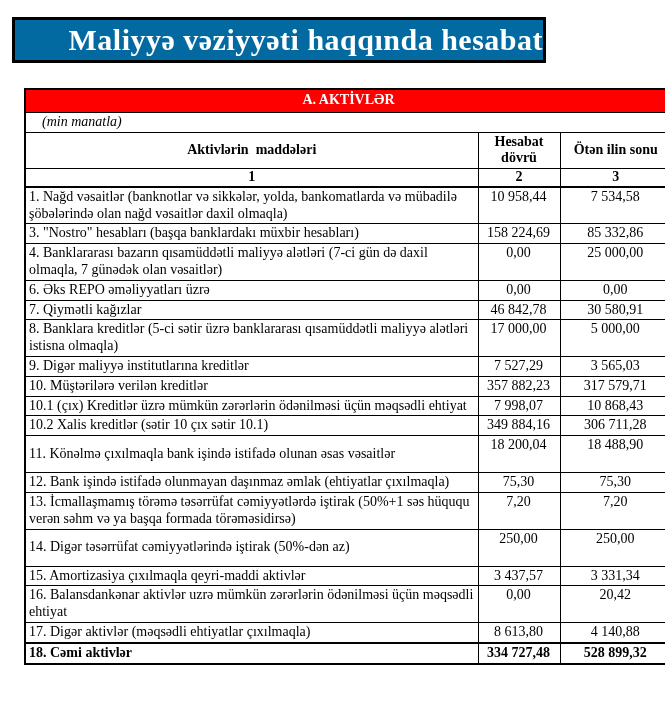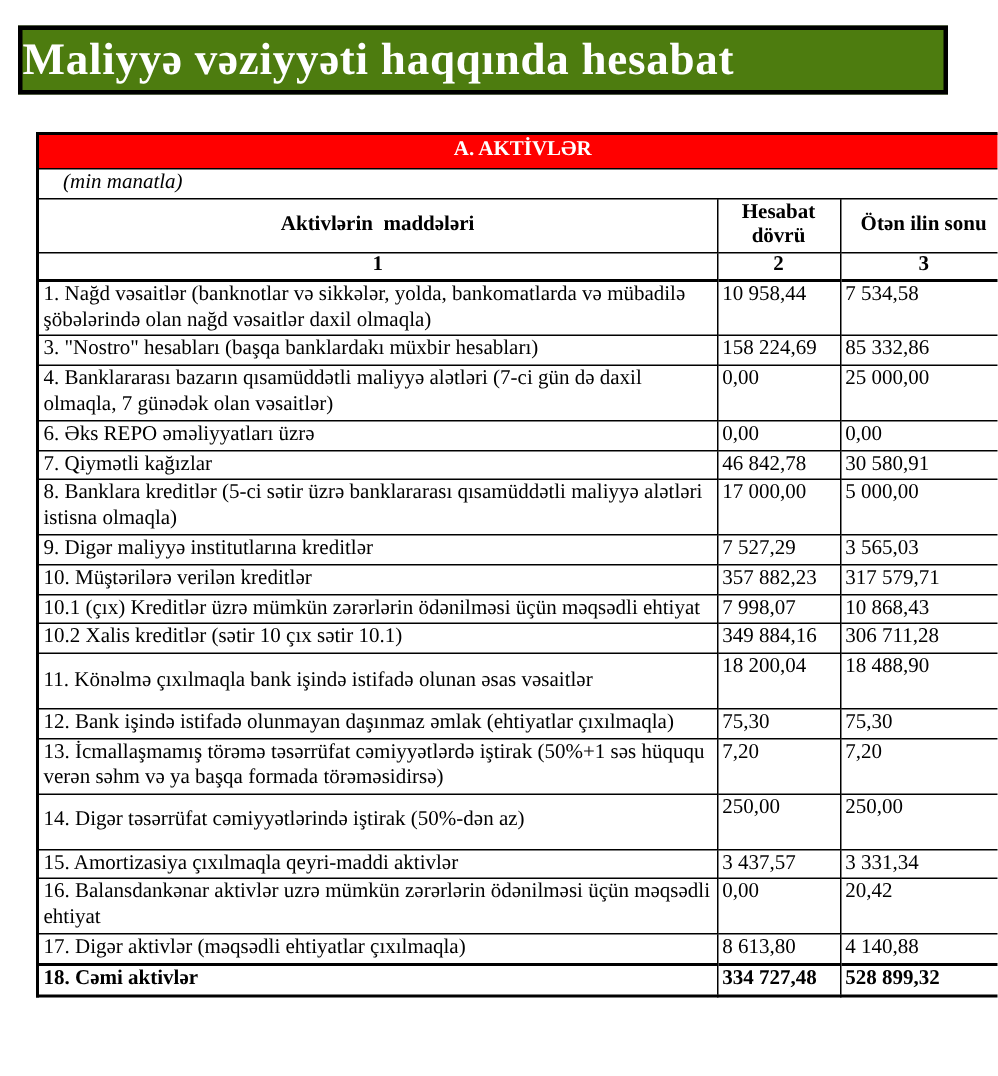--- a/index.html
+++ b/index.html
@@ -10,24 +10,24 @@
     font-family: "Liberation Serif", "DejaVu Serif", serif;
     color: #000000;
     overflow: hidden;
   }
   .page { position: relative; width: 665px; height: 717px; background: #ffffff; }
 
   
   .title-banner {
     position: absolute;
     left: 12px; top: 17px;
-    width: 620px; height: 46px;
-    background: #4d7c0f;
+    width: 534px; height: 46px;
+    background: #0369a1;
     border: 3px solid #000000;
-    display: flex; align-items: center; justify-content: flex-start;
+    display: flex; align-items: center; justify-content: flex-end;
   }
   .title-banner span {
     color: #ffffff;
     font-weight: bold;
     font-size: 30px;
     line-height: 1;
     letter-spacing: 0.5px;
   }
 
   
@@ -92,21 +92,21 @@
   
   tbody td { padding: 1px 3px; }
   td.label-cell {
     text-align: left;
     vertical-align: middle;
     padding-left: 3px;
     padding-right: 2px;
     font-family: Liberation Serif, serif;
   }
   td.num-cell {
-    text-align: left;
+    text-align: center;
     vertical-align: top;
     padding-right: 4px;
   }
   
   tbody tr:nth-child(11) td, tbody tr:nth-child(14) td { height: 37px; }
   
   tbody tr:last-child td {
     border-top: 2px solid #000000;
     font-weight: bold;
     height: 21px;

